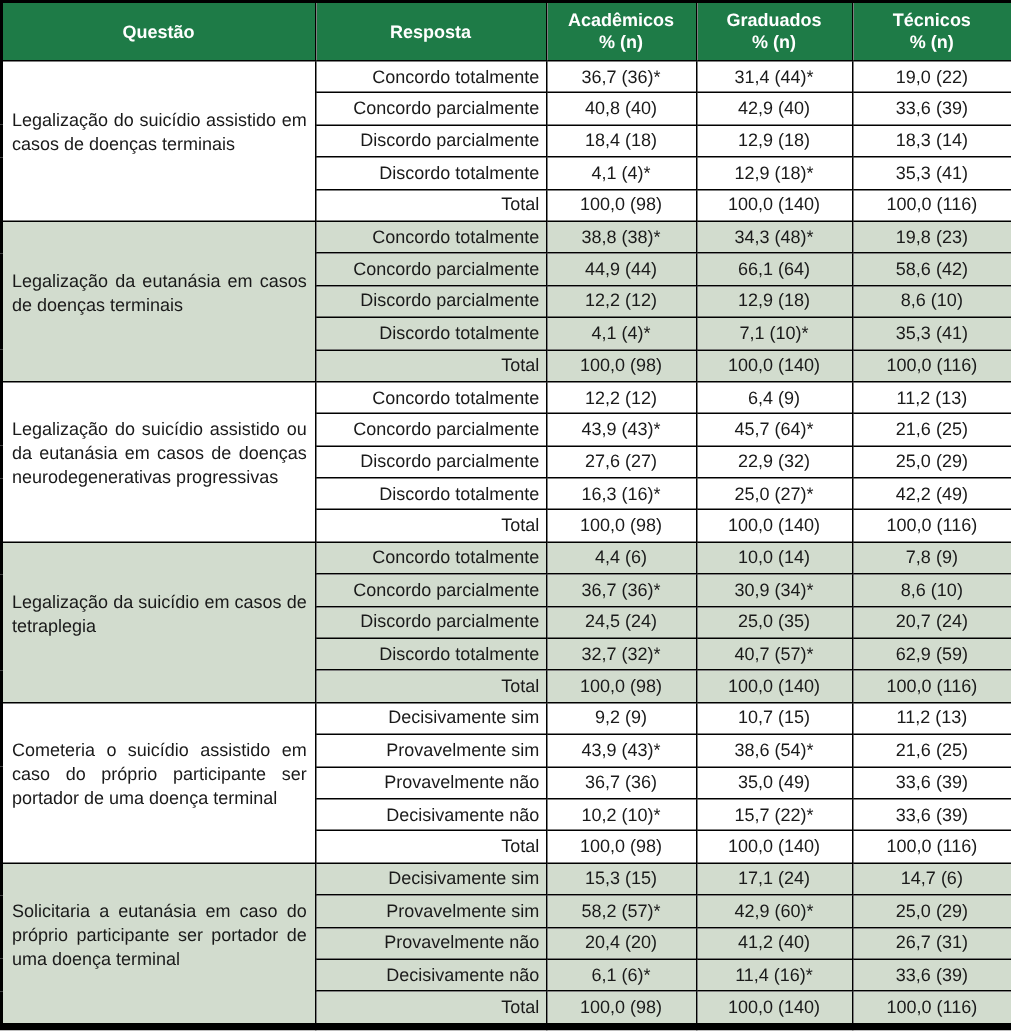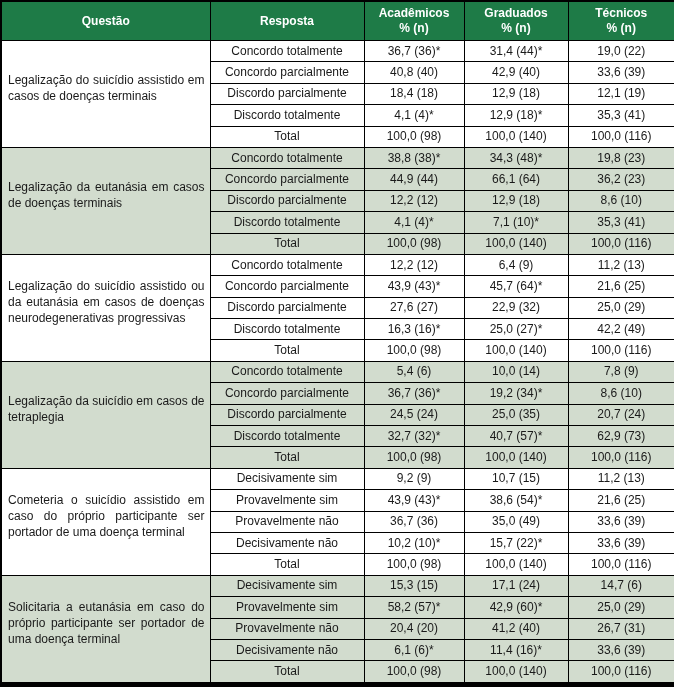--- a/index.html
+++ b/index.html
@@ -46,21 +46,21 @@
     vertical-align:middle;
     line-height:1.1;
   }
   tbody tr.shaded td{background:var(--shaded-bg);}
   td.question{
     text-align:justify;
     padding:2px 5px 12px 6px;
     line-height:1.32;
     font-size:12px;
   }
-  td.resposta{text-align:center;}
+  td.resposta{text-align:right;}
   td.num{text-align:center;}
 </style>
 </head>
 <body>
 
 <table class="survey">
   <colgroup>
     <col style="width:209px">
     <col style="width:154px">
     <col style="width:100px">
@@ -96,21 +96,21 @@
       <tr>
         <td class="resposta">Concordo parcialmente</td>
         <td class="num">40,8 (40)</td>
         <td class="num">42,9 (40)</td>
         <td class="num">33,6 (39)</td>
       </tr>
       <tr>
         <td class="resposta">Discordo parcialmente</td>
         <td class="num">18,4 (18)</td>
         <td class="num">12,9 (18)</td>
-        <td class="num">12,1 (19)</td>
+        <td class="num">18,3 (14)</td>
       </tr>
       <tr>
         <td class="resposta">Discordo totalmente</td>
         <td class="num">4,1 (4)*</td>
         <td class="num">12,9 (18)*</td>
         <td class="num">35,3 (41)</td>
       </tr>
       <tr>
         <td class="resposta">Total</td>
         <td class="num">100,0 (98)</td>
@@ -121,21 +121,21 @@
         <td rowspan="5" class="question">Legalização da eutanásia em casos de doenças terminais</td>
         <td class="resposta">Concordo totalmente</td>
         <td class="num">38,8 (38)*</td>
         <td class="num">34,3 (48)*</td>
         <td class="num">19,8 (23)</td>
       </tr>
       <tr class="shaded">
         <td class="resposta">Concordo parcialmente</td>
         <td class="num">44,9 (44)</td>
         <td class="num">66,1 (64)</td>
-        <td class="num">36,2 (23)</td>
+        <td class="num">58,6 (42)</td>
       </tr>
       <tr class="shaded">
         <td class="resposta">Discordo parcialmente</td>
         <td class="num">12,2 (12)</td>
         <td class="num">12,9 (18)</td>
         <td class="num">8,6 (10)</td>
       </tr>
       <tr class="shaded">
         <td class="resposta">Discordo totalmente</td>
         <td class="num">4,1 (4)*</td>
@@ -175,41 +175,41 @@
       </tr>
       <tr>
         <td class="resposta">Total</td>
         <td class="num">100,0 (98)</td>
         <td class="num">100,0 (140)</td>
         <td class="num">100,0 (116)</td>
       </tr>
       <tr class="shaded">
         <td rowspan="5" class="question">Legalização da suicídio em casos de tetraplegia</td>
         <td class="resposta">Concordo totalmente</td>
-        <td class="num">5,4 (6)</td>
+        <td class="num">4,4 (6)</td>
         <td class="num">10,0 (14)</td>
         <td class="num">7,8 (9)</td>
       </tr>
       <tr class="shaded">
         <td class="resposta">Concordo parcialmente</td>
         <td class="num">36,7 (36)*</td>
-        <td class="num">19,2 (34)*</td>
+        <td class="num">30,9 (34)*</td>
         <td class="num">8,6 (10)</td>
       </tr>
       <tr class="shaded">
         <td class="resposta">Discordo parcialmente</td>
         <td class="num">24,5 (24)</td>
         <td class="num">25,0 (35)</td>
         <td class="num">20,7 (24)</td>
       </tr>
       <tr class="shaded">
         <td class="resposta">Discordo totalmente</td>
         <td class="num">32,7 (32)*</td>
         <td class="num">40,7 (57)*</td>
-        <td class="num">62,9 (73)</td>
+        <td class="num">62,9 (59)</td>
       </tr>
       <tr class="shaded">
         <td class="resposta">Total</td>
         <td class="num">100,0 (98)</td>
         <td class="num">100,0 (140)</td>
         <td class="num">100,0 (116)</td>
       </tr>
       <tr>
         <td rowspan="5" class="question">Cometeria o suicídio assistido em caso do próprio participante ser portador de uma doença terminal</td>
         <td class="resposta">Decisivamente sim</td>

